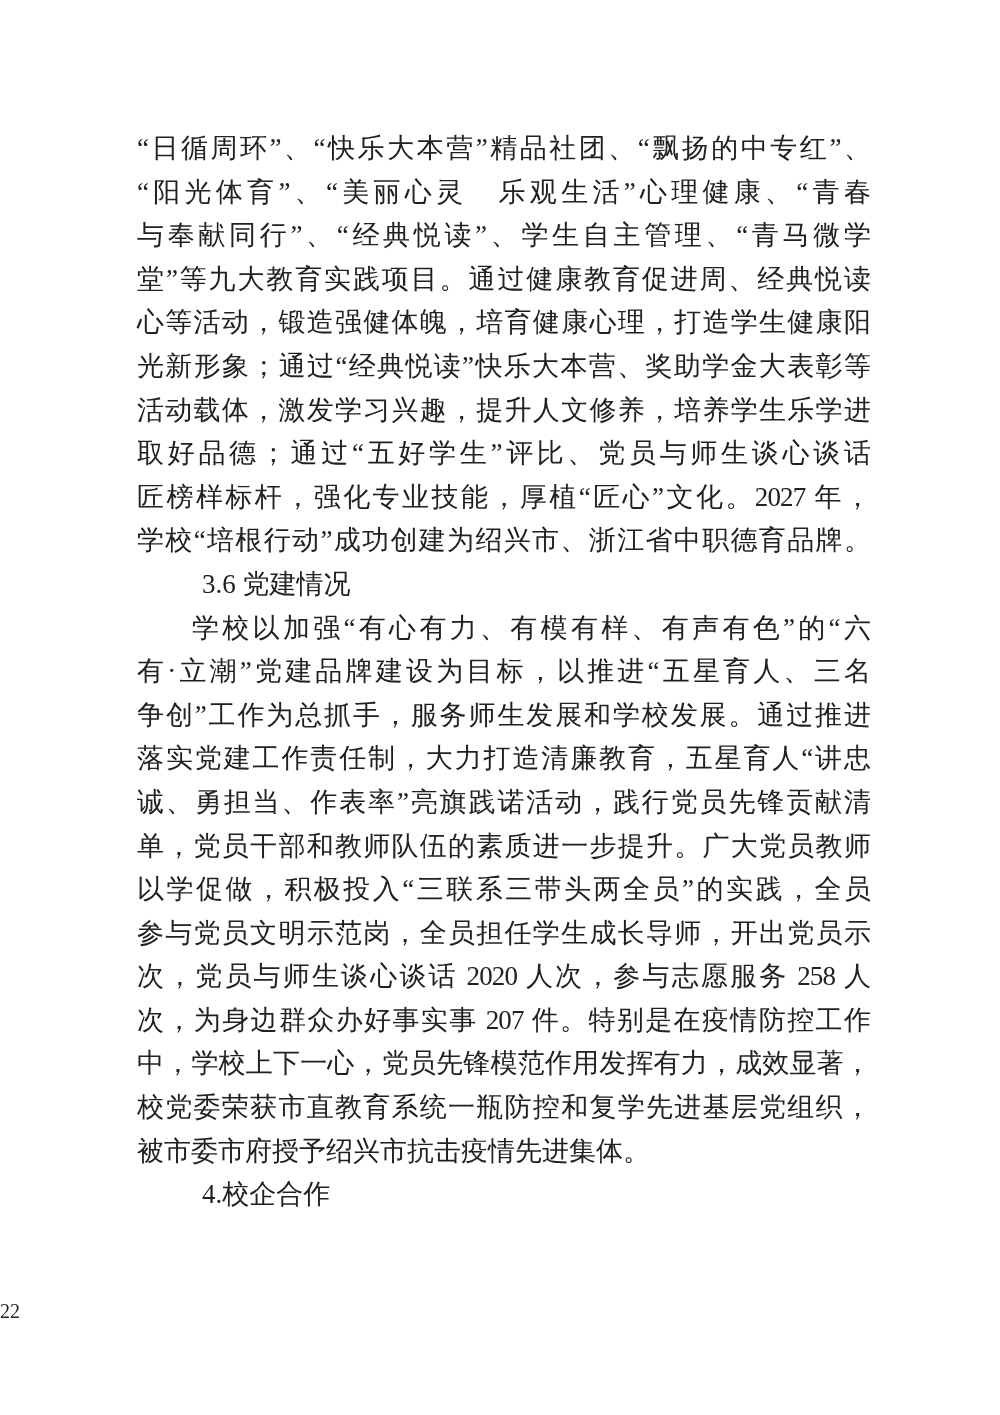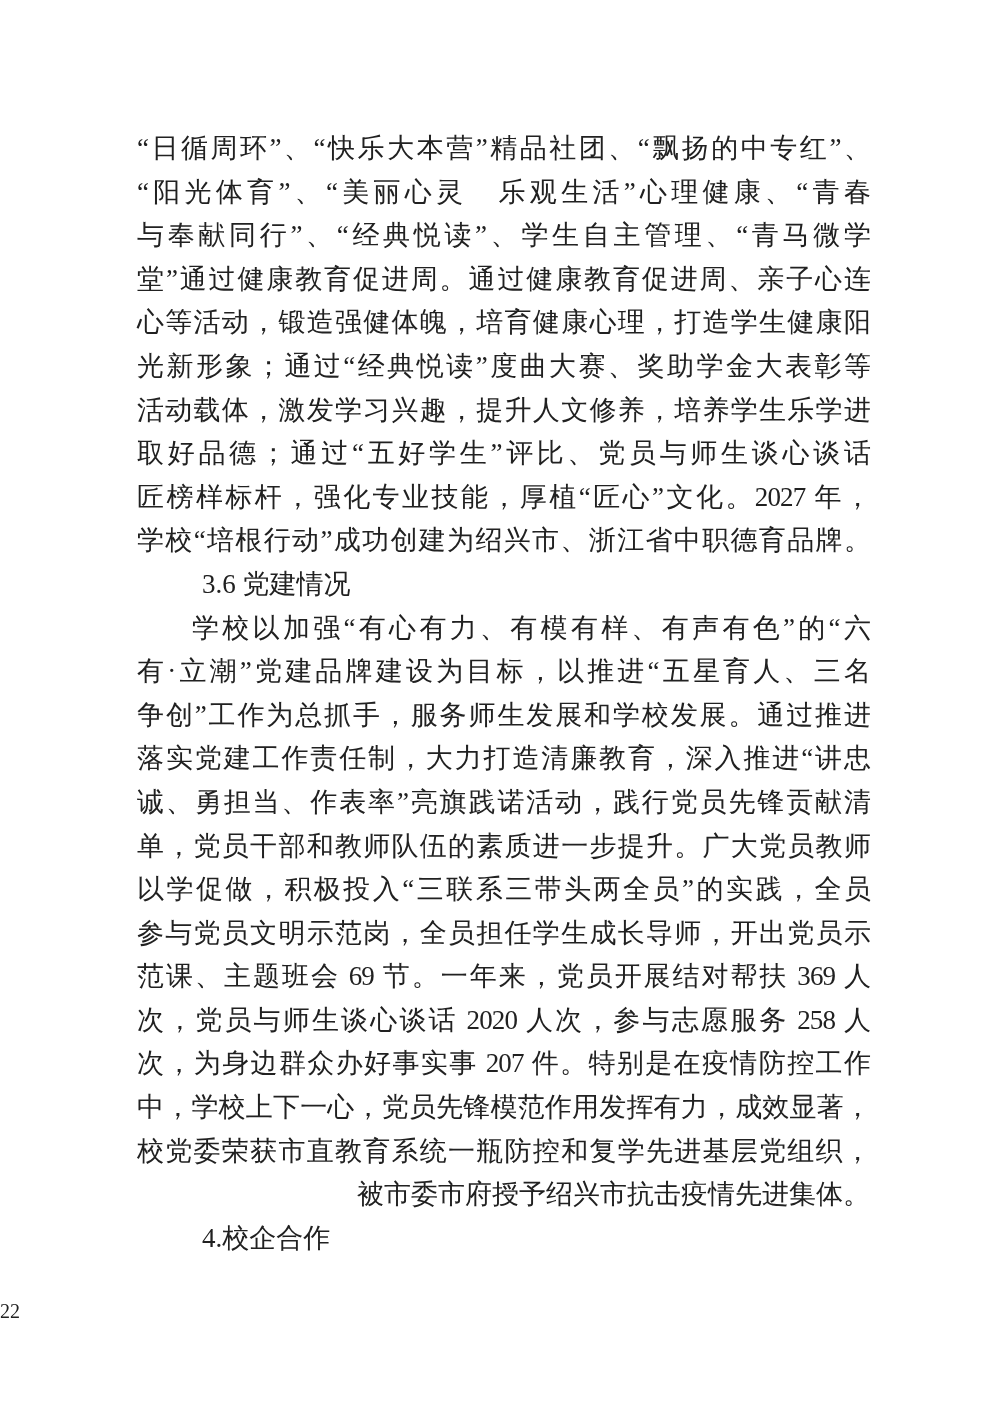--- a/index.html
+++ b/index.html
@@ -21,21 +21,20 @@
     left: 137px;
     top: 127px;
     width: 733px;
   }
   .line {
     height: 43.6px;
     line-height: 43.6px;
     font-size: 27px;
     white-space: normal;
     overflow: visible;
-    text-align: right;
   }
   .line.j {
     text-align: justify;
     text-align-last: justify;
     letter-spacing: -0.9px;
   }
   .line.indent {
     text-indent: 55px;
     font-family: Liberation Serif, serif;
   }
@@ -57,39 +56,38 @@
 </style>
 </head>
 <body>
 
 <div class="page">
   <div class="text-block">
 
     <div class="line j">“日循周环”、“快乐大本营”精品社团、“飘扬的中专红”、</div>
     <div class="line j">“阳光体育”、“美丽心灵　乐观生活”心理健康、“青春</div>
     <div class="line j">与奉献同行”、“经典悦读”、学生自主管理、“青马微学</div>
-    <div class="line j">堂”通过健康教育促进周。通过健康教育促进周、亲子心连</div>
+    <div class="line j">堂”等九大教育实践项目。通过健康教育促进周、经典悦读</div>
     <div class="line j">心等活动，锻造强健体魄，培育健康心理，打造学生健康阳</div>
-    <div class="line j">光新形象；通过“经典悦读”度曲大赛、奖助学金大表彰等</div>
+    <div class="line j">光新形象；通过“经典悦读”快乐大本营、奖助学金大表彰等</div>
     <div class="line j">活动载体，激发学习兴趣，提升人文修养，培养学生乐学进</div>
     <div class="line j">取好品德；通过“五好学生”评比、党员与师生谈心谈话</div>
     <div class="line j">匠榜样标杆，强化专业技能，厚植“匠心”文化。2027 年，</div>
     <div class="line j">学校“培根行动”成功创建为绍兴市、浙江省中职德育品牌。</div>
 
     <div class="line heading">3.6 党建情况</div>
 
     <div class="line j indent">学校以加强“有心有力、有模有样、有声有色”的“六</div>
     <div class="line j">有·立潮”党建品牌建设为目标，以推进“五星育人、三名</div>
     <div class="line j">争创”工作为总抓手，服务师生发展和学校发展。通过推进</div>
-    <div class="line j">落实党建工作责任制，大力打造清廉教育，深入推进“讲忠</div>
+    <div class="line j">落实党建工作责任制，大力打造清廉教育，五星育人“讲忠</div>
     <div class="line j">诚、勇担当、作表率”亮旗践诺活动，践行党员先锋贡献清</div>
     <div class="line j">单，党员干部和教师队伍的素质进一步提升。广大党员教师</div>
     <div class="line j">以学促做，积极投入“三联系三带头两全员”的实践，全员</div>
     <div class="line j">参与党员文明示范岗，全员担任学生成长导师，开出党员示</div>
-    <div class="line j">范课、主题班会 69 节。一年来，党员开展结对帮扶 369 人</div>
     <div class="line j">次，党员与师生谈心谈话 2020 人次，参与志愿服务 258 人</div>
     <div class="line j">次，为身边群众办好事实事 207 件。特别是在疫情防控工作</div>
     <div class="line j">中，学校上下一心，党员先锋模范作用发挥有力，成效显著，</div>
     <div class="line j">校党委荣获市直教育系统一瓶防控和复学先进基层党组织，</div>
     <div class="line">被市委市府授予绍兴市抗击疫情先进集体。</div>
 
     <div class="line heading">4.校企合作</div>
 
   </div>
 

